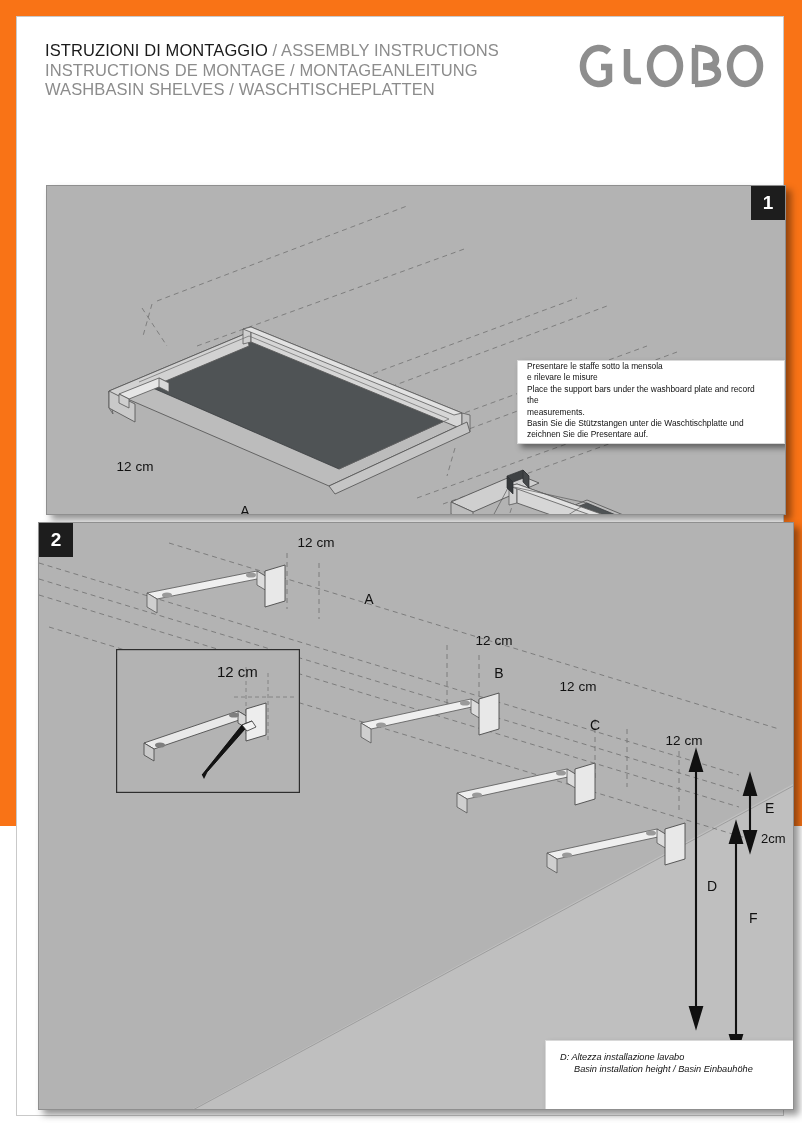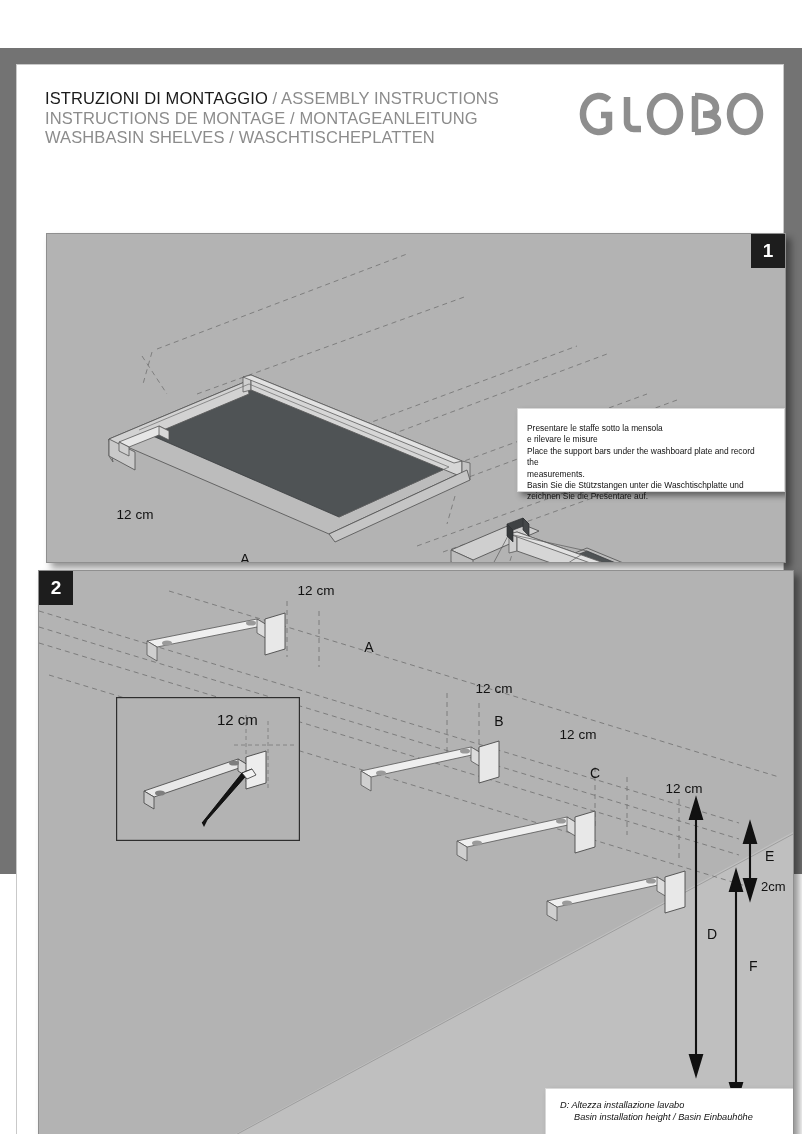--- a/index.html
+++ b/index.html
@@ -1,18 +1,18 @@
 <!DOCTYPE html>
 <html><head>
 <meta charset="utf-8">
 <style>
   html,body{margin:0;padding:0;background:#ffffff;}
   body{width:802px;height:1134px;font-family:"Liberation Sans",sans-serif;overflow:hidden;}
 
-  .page{position:absolute;left:0;top:0;width:802px;height:826px;background:#737373;margin-top:48px;}
+  .page{position:absolute;left:0;top:0;width:802px;height:826px;background:#f97316;}
   .frame{position:absolute;left:16px;top:16px;width:768px;height:1100px;border:1px solid #c9c9c9;background:#fff;box-sizing:border-box;}
 
   
   .header{position:absolute;left:28px;top:24px;width:740px;height:90px;}
   .titles{position:absolute;left:0;top:0;}
   .tline{font-size:16.5px;line-height:19.5px;white-space:nowrap;letter-spacing:.1px;}
   .tl-dark{color:#1a1a1a;}
   .tl-grey{color:#8c8c8c;}
   .tline .sep{color:#8c8c8c;}
 
@@ -26,21 +26,21 @@
   #panel2{left:21px;top:505px;width:756px;height:588px;}
 
   .badge{position:absolute;background:#1d1d1d;color:#fff;font-size:19px;font-weight:bold;
          display:flex;align-items:center;justify-content:center;z-index:30;}
   #badge1{right:0;top:0;width:34px;height:34px;}
   #badge2{left:0;top:0;width:34px;height:34px;}
 
   
   .callout{position:absolute;background:#fff;border:1px solid #d8d8d8;box-sizing:border-box;z-index:25;
            box-shadow:4px 4px 6px rgba(0,0,0,.45);}
-  #callout1{left:470px;top:174px;width:268px;height:84px;padding:14px 8px 4px 9px;}
+  #callout1{left:470px;top:174px;width:268px;height:84px;padding:0 8px 4px 9px;}
   #callout1 p{margin:0;font-size:8.4px;line-height:11.4px;color:#111;white-space:nowrap;}
   #callout2{left:506px;top:517px;width:254px;height:124px;padding:10px 10px 8px 14px;}
   .leg-b{font-size:9.2px;color:#111;line-height:12.4px;white-space:nowrap;font-style:italic;}
   .leg-i{font-size:9.2px;color:#111;line-height:12.4px;font-style:italic;white-space:nowrap;padding-left:14px;}
   .leg-grp{margin-bottom:8px;}
 
   
   .art{position:absolute;left:0;top:0;}
   text{font-family:"Liberation Sans",sans-serif;fill:#111;}
   .dim{font-size:13.5px;}

